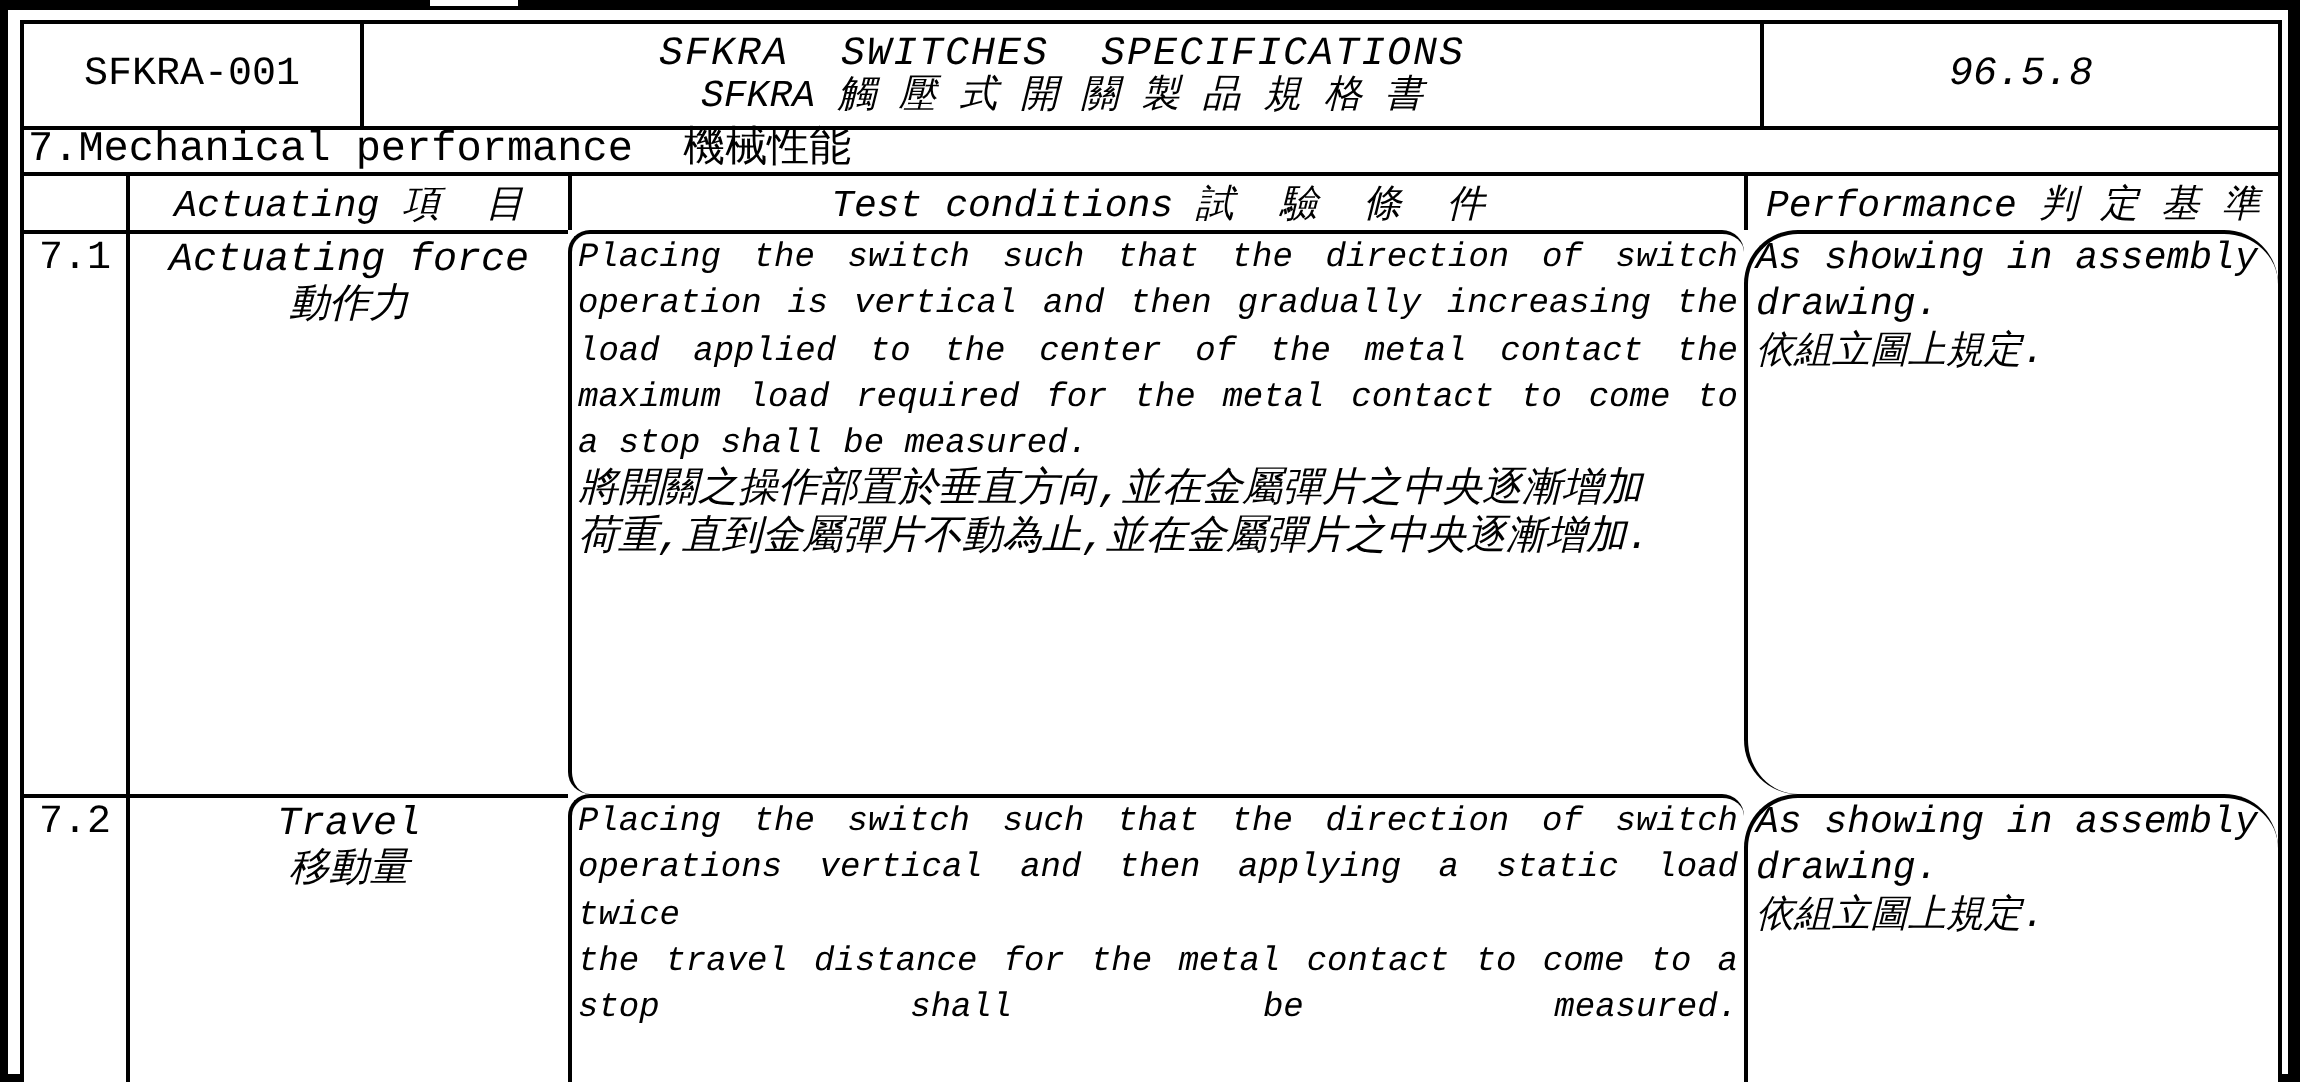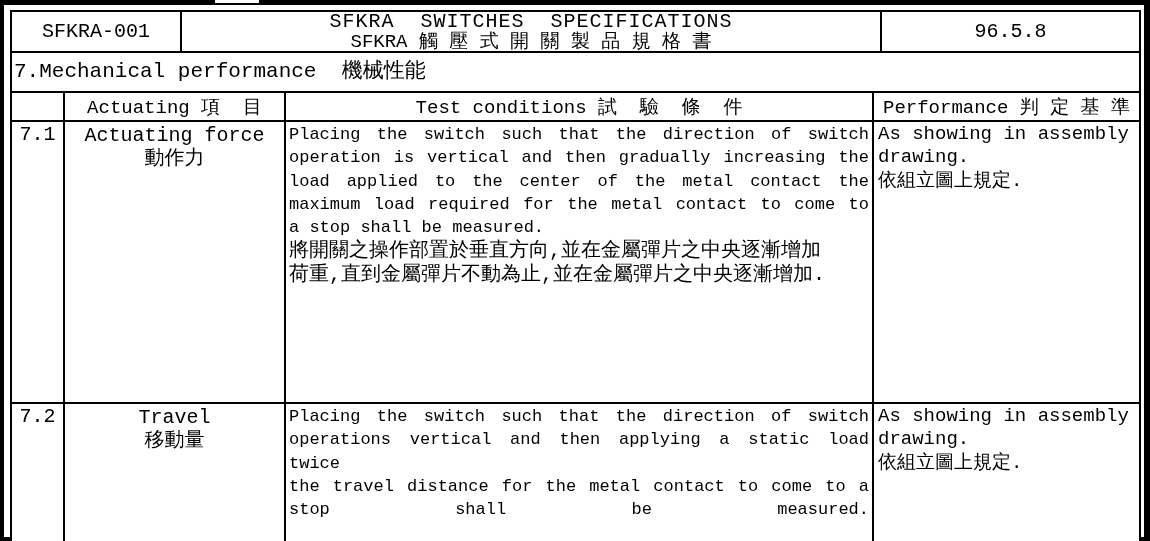--- a/index.html
+++ b/index.html
@@ -18,26 +18,26 @@
   .edge { position: absolute; background: #000; }
   .edge-top    { left: 0; top: 0; width: 1150px; height: 5px; }
   .edge-left   { left: 0; top: 0; width: 4px;  height: 541px; }
   .edge-right  { left: 1144px; top: 0; width: 6px; height: 541px; }
   .edge-bottom { left: 0; top: 537px; width: 1150px; height: 4px; }
   .edge-notch  { position: absolute; left: 215px; top: 0; width: 44px; height: 3px; background: #fff; }
 
   .doc { position: absolute; left: 10px; top: 10px; width: 1131px; }
 
   .grid { display: grid; border: 2px solid #000; background: #fff; }
-  .header-grid  { height: 43px; grid-template-columns: 168px 700px 1fr; }
-  .section-grid { height: 42px; margin-top: -2px; display: flex; align-items: center; border: 2px solid #000; background:#fff; }
+  .header-grid  { height: 55px; grid-template-columns: 168px 700px 1fr; }
+  .section-grid { height: 25px; margin-top: -2px; display: flex; align-items: center; border: 2px solid #000; background:#fff; }
   .main-grid    { margin-top: -2px; grid-template-columns: 51px 221px 588px 1fr; grid-template-rows: 27px 282px 180px; }
 
   .c  { position: relative; overflow: hidden; }
-  .bl { border-left: 2px solid #000; }
+  .bl { border-left: 2px solid #000; font-style: italic; }
   .bt { border-top: 2px solid #000; }
 
   .center { display: flex; flex-direction: column; align-items: center; justify-content: center; }
   .topcenter { display: flex; flex-direction: column; align-items: center; padding-top: 2px; }
 
   .pre { white-space: pre; }
 
   .doc-number { font-size: 20px; }
   .title-en { font-size: 20px; letter-spacing: 1px; line-height: 21px; }
   .title-zh { font-size: 19px; line-height: 21px; }
@@ -45,22 +45,22 @@
 
   .section-cell { font-size: 21px; padding-left: 2px; line-height: 38px; }
 
   .hdr { font-size: 19px; }
 
   .rownum { font-size: 20px; line-height: 22px; }
 
   .prop-en { font-size: 20px; line-height: 23px; }
   .prop-zh { font-size: 20px; line-height: 24px; }
 
-  .test-cell { padding: 1px 3px 0 3px; }
-  .perf-cell { padding: 1px 3px 0 4px; }
+  .test-cell { padding: 1px 3px 0 3px; border-radius: 11px; }
+  .perf-cell { padding: 1px 3px 0 4px; border-radius: 27px; }
 
   .jline { font-size: 17px; line-height: 23.3px; text-align: justify; text-align-last: justify; }
   .jline.last { text-align-last: left; }
   .zhline { font-size: 20px; line-height: 23.3px; white-space: nowrap; }
   .zhline.last {}
   .perfline { font-size: 19px; line-height: 23.3px; white-space: nowrap; }
   .perfline.last {}
 </style>
 </head>
 <body>

